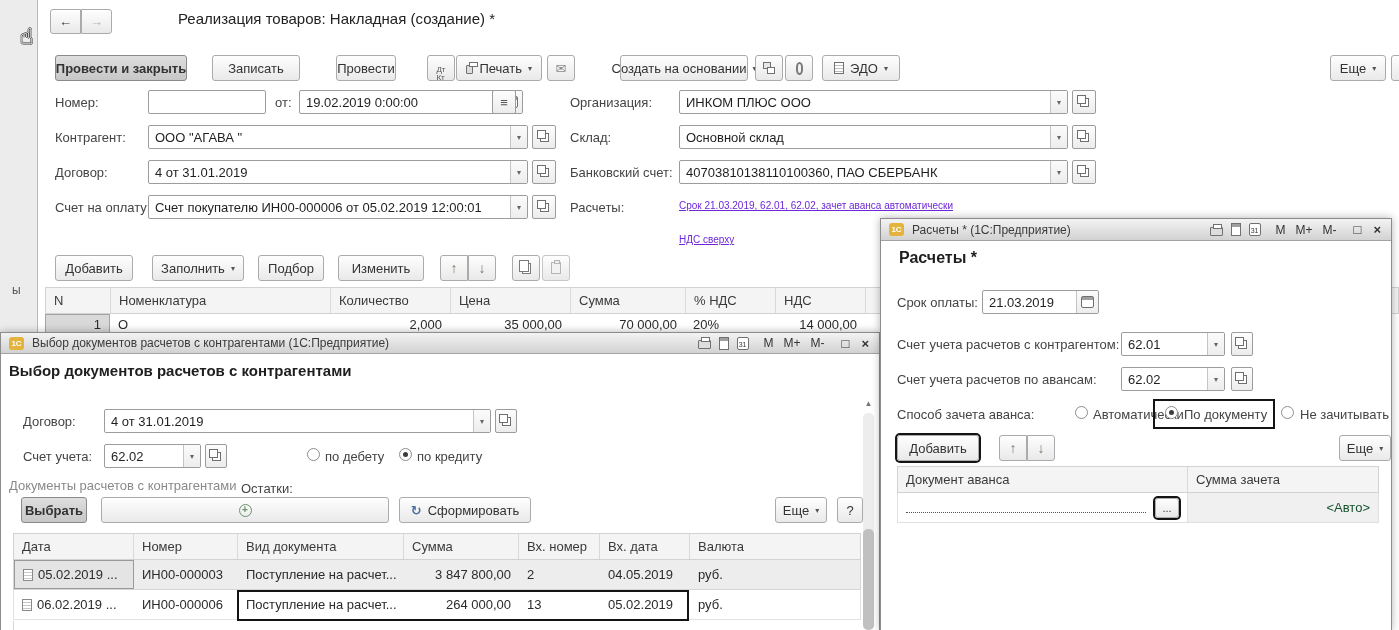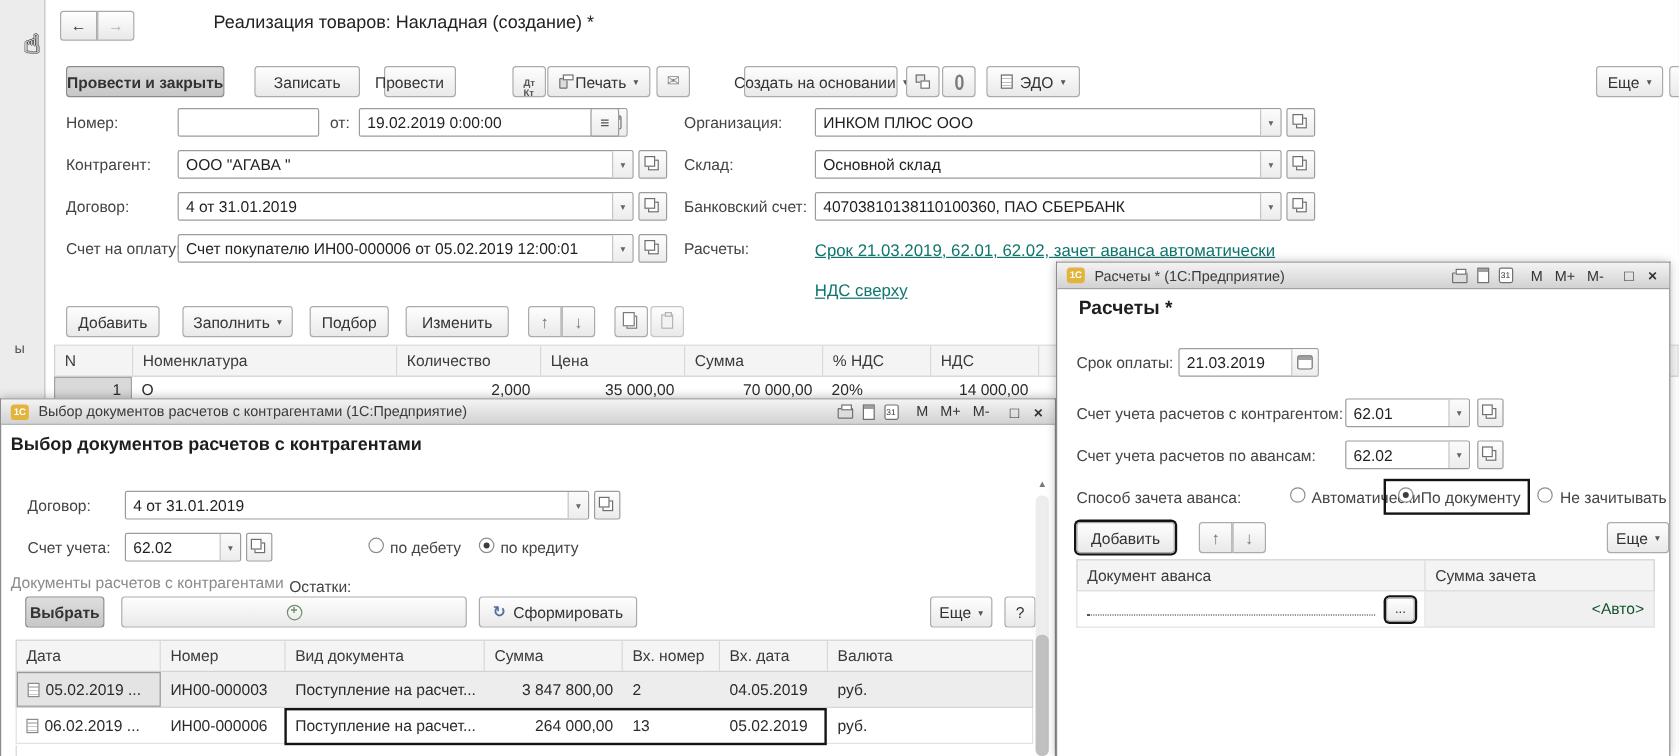--- a/index.html
+++ b/index.html
@@ -21,21 +21,21 @@
   .btn .caret { font-size:8px; color:#555; }
   .btn.disabled { color:#b0b0b0; border-color:#c6c6c6; }
   .hl { box-shadow:0 0 0 2px #141414; }
 
   .lbl { position:absolute; font-size:13px; color:#444; white-space:nowrap; }
   .fld { position:absolute; height:24px; border:1px solid #9c9c9c; border-radius:2px; background:#fff; display:flex; align-items:center; font-size:13px; color:#1f1f1f; padding-left:6px; white-space:nowrap; overflow:hidden; }
   .fld .grow { flex:1; }
   .fld .dd { width:17px; align-self:stretch; border-left:1px solid #c4c4c4; display:flex; align-items:center; justify-content:center; font-size:8px; color:#666; background:linear-gradient(#fbfbfb,#ededed); }
   .fld .ddw { width:22px; }
   .sqbtn { position:absolute; width:24px; height:24px; border:1px solid #9c9c9c; border-radius:2px; background:linear-gradient(#fdfdfd,#ececec); display:flex; align-items:center; justify-content:center; color:#555; }
-  .lnk { position:absolute; font-size:14px; color:#0f766e; text-decoration:underline; white-space:nowrap; }
+  .lnk { position:absolute; font-size:10px; color:#6d28d9; text-decoration:underline; white-space:nowrap; }
 
   .radio { position:absolute; width:13px; height:13px; border:1px solid #8d8d8d; border-radius:50%; background:#fff; }
   .radio.sel::after { content:""; display:block; width:5px; height:5px; margin:3px; border-radius:50%; background:#3d3d3d; }
 
   .thead { display:flex; background:#f4f4f4; border:1px solid #d2d2d2; }
   .th { border-right:1px solid #d9d9d9; padding:5px 8px; font-size:13px; color:#3a3a3a; white-space:nowrap; overflow:hidden; }
   .trow { display:flex; border-bottom:1px solid #e2e2e2; align-items:center; }
   .td { padding:0 8px; font-size:13px; white-space:nowrap; overflow:hidden; display:flex; align-items:center; gap:5px; }
   .num { justify-content:flex-end; }
 
@@ -51,21 +51,21 @@
   .ico-clip { width:7px; height:13px; border:2px solid #7a7a7a; border-radius:4px / 6px; }
   .ico-struct { width:12px; height:12px; position:relative; }
   .ico-struct::before { content:""; position:absolute; left:0; top:0; width:6px; height:5px; border:1px solid #707070; background:#e7e7e7; }
   .ico-struct::after { content:""; position:absolute; right:0; bottom:0; width:6px; height:5px; border:1px solid #707070; background:#fff; }
   .ico-edo { width:10px; height:12px; border:1px solid #707070; background:repeating-linear-gradient(to bottom,#fff 0 2px,#bdbdbd 2px 3px); }
   .ico-copy { width:9px; height:11px; border:1px solid #7a7a7a; background:#fff; position:relative; }
   .ico-copy::before { content:""; position:absolute; left:-4px; top:-4px; width:8px; height:10px; border:1px solid #7a7a7a; background:#fff; }
   .ico-paste { width:10px; height:12px; border:1px solid #b5b5b5; background:#f2f2f2; position:relative; }
   .ico-paste::before { content:""; position:absolute; left:2px; top:-3px; width:4px; height:2px; border:1px solid #b5b5b5; background:#eee; }
   .ico-plus { width:13px; height:13px; border-radius:50%; border:1px solid #6e8f6e; color:#6e8f6e; font-size:10px; font-weight:bold; display:flex; align-items:center; justify-content:center; line-height:1; }
-  .dtkt { display:flex; flex-direction:column; font-size:8px; line-height:8px; color:#555; font-weight:bold;margin-top:12px; }
+  .dtkt { display:flex; flex-direction:column; font-size:8px; line-height:8px; color:#555; font-weight:normal;margin-top:12px; }
   .arrowbtn { color:#72806b; font-weight:bold; font-size:14px; }
 
   .blackbox { position:absolute; border:2px solid #141414; pointer-events:none; }
   .leader { flex:1; border-bottom:1px dotted #555; height:11px; margin-right:4px; }
 </style>
 </head>
 <body>
 
 <div class="abs" style="left:0;top:0;width:38px;height:630px;background:#ececec;border-right:1px solid #b9b9b9;"></div>
 <span class="abs" style="left:12px;top:283px;font-size:12px;color:#555;">ы</span>
@@ -80,21 +80,21 @@
     </div>
 
   <div class="abs" style="left:140px;top:10px;font-size:15px;color:#222;">Реализация товаров: Накладная (создание) *</div>
 
   <div class="btn primary" style="left:17px;top:55px;width:132px;">
       <span>Провести и закрыть</span>
     </div>
   <div class="btn" style="left:174px;top:55px;width:88px;">
       <span>Записать</span>
     </div>
-  <div class="btn" style="left:282px;top:55px;width:60px;justify-content:flex-end;">
+  <div class="btn" style="left:298px;top:55px;width:60px;">
       <span>Провести</span>
     </div>
   <div class="btn sq" style="left:389px;top:55px;width:28px;">
       <span class="dtkt">
         <span>Дт</span>
         <span>Кт</span>
       </span>
     </div>
   <div class="btn" style="left:418px;top:55px;width:86px;">
       <span class="ico-print"></span>

